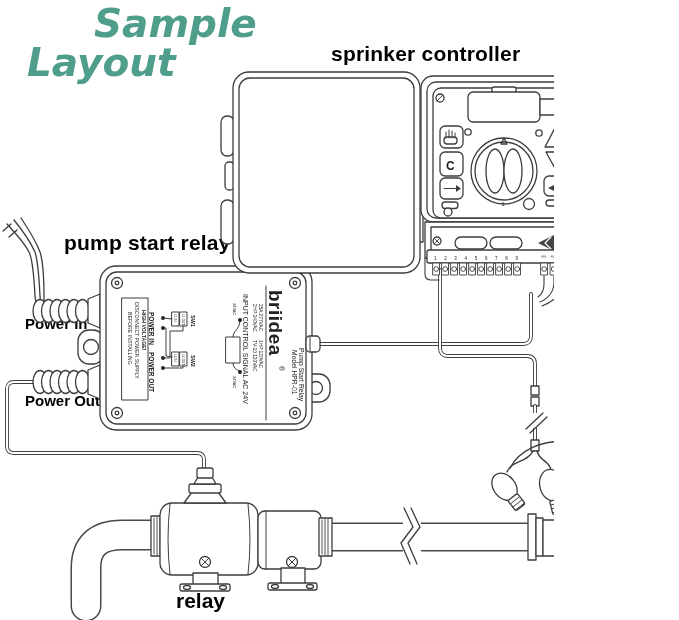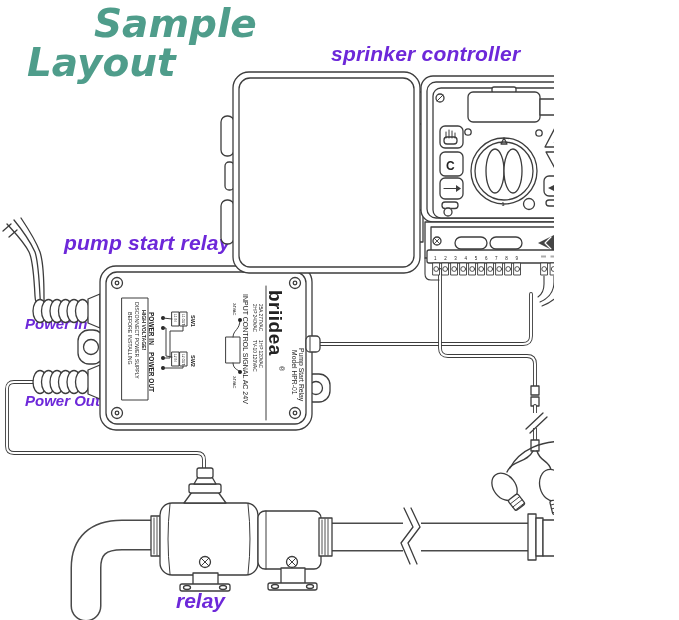--- a/index.html
+++ b/index.html
@@ -1,19 +1,19 @@
 <!DOCTYPE html>
 <html><head>
 <meta charset="utf-8">
 <style>
   html,body{margin:0;padding:0;background:#fff;}
   .stage{position:relative;width:554px;height:620px;background:#fff;overflow:hidden;
          font-family:"Liberation Sans",sans-serif;border-radius:12px;}
   .stage svg{position:absolute;left:0;top:0;}
-  .lbl{position:absolute;color:#6d28d9;font-weight:700;white-space:nowrap;font-style:italic;}
+  .lbl{position:absolute;color:#000000;font-weight:700;white-space:nowrap;}
   #lbl-controller{left:331px;top:42px;font-size:21px;letter-spacing:.2px;}
   #lbl-relay{left:64px;top:231px;font-size:21px;letter-spacing:.2px;}
   #lbl-pump{left:176px;top:589px;font-size:21px;}
   #lbl-pin{left:25px;top:315px;font-size:15px;}
   #lbl-pout{left:25px;top:392px;font-size:15px;}
   .title{position:absolute;color:#4f9d8b;font-style:italic;font-weight:700;
          font-family:"DejaVu Sans",sans-serif;font-size:39px;line-height:1;}
   #title1{left:94px;top:4px;}
   #title2{left:27px;top:43px;}
 </style>

